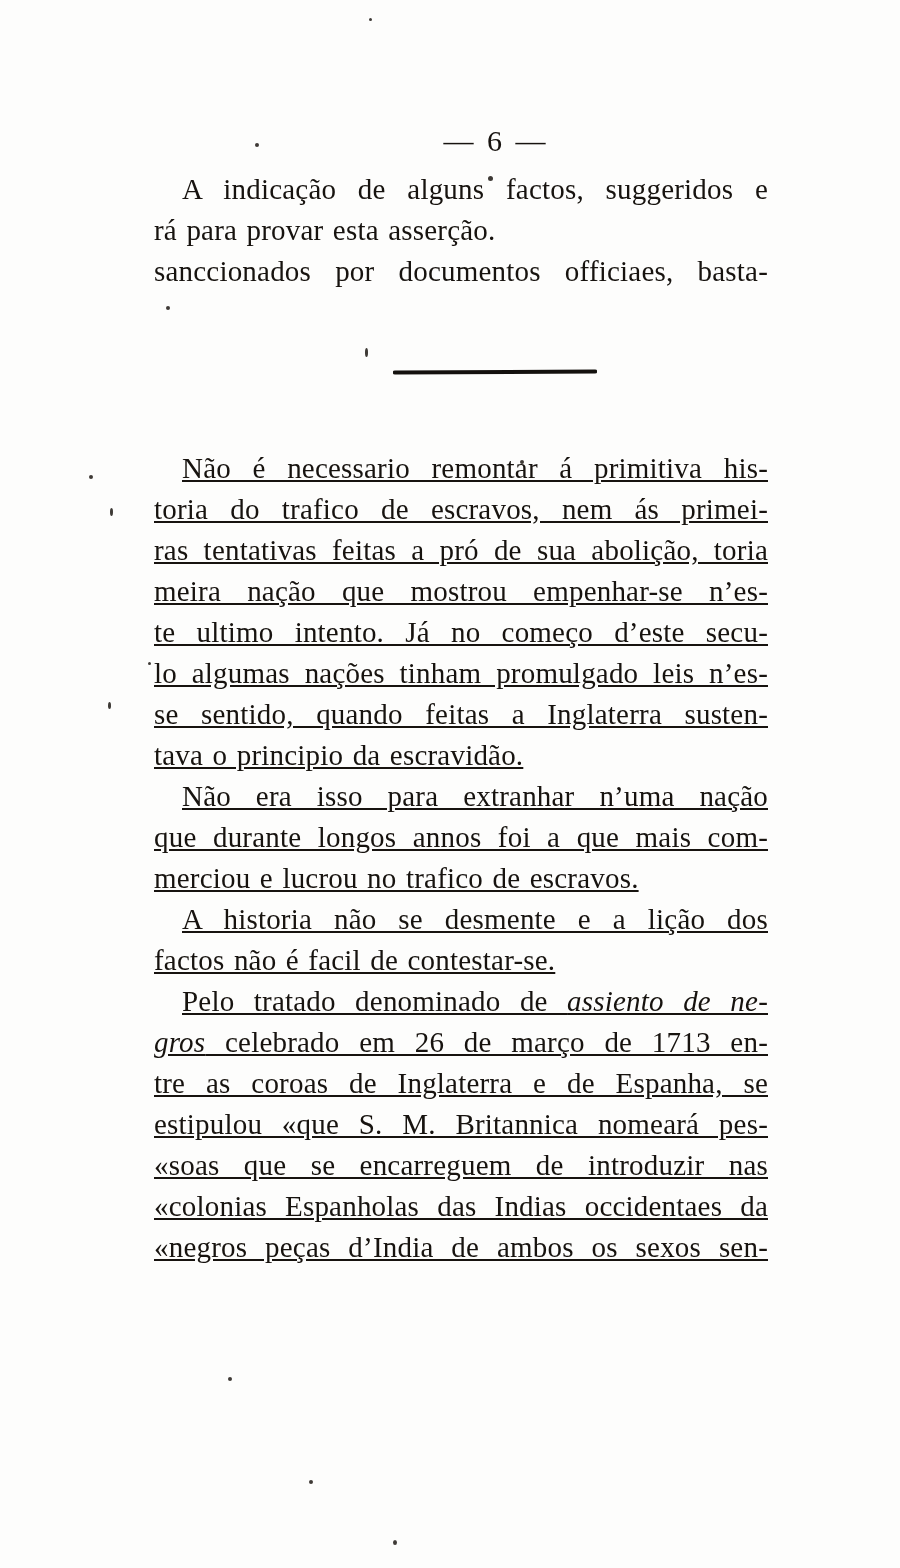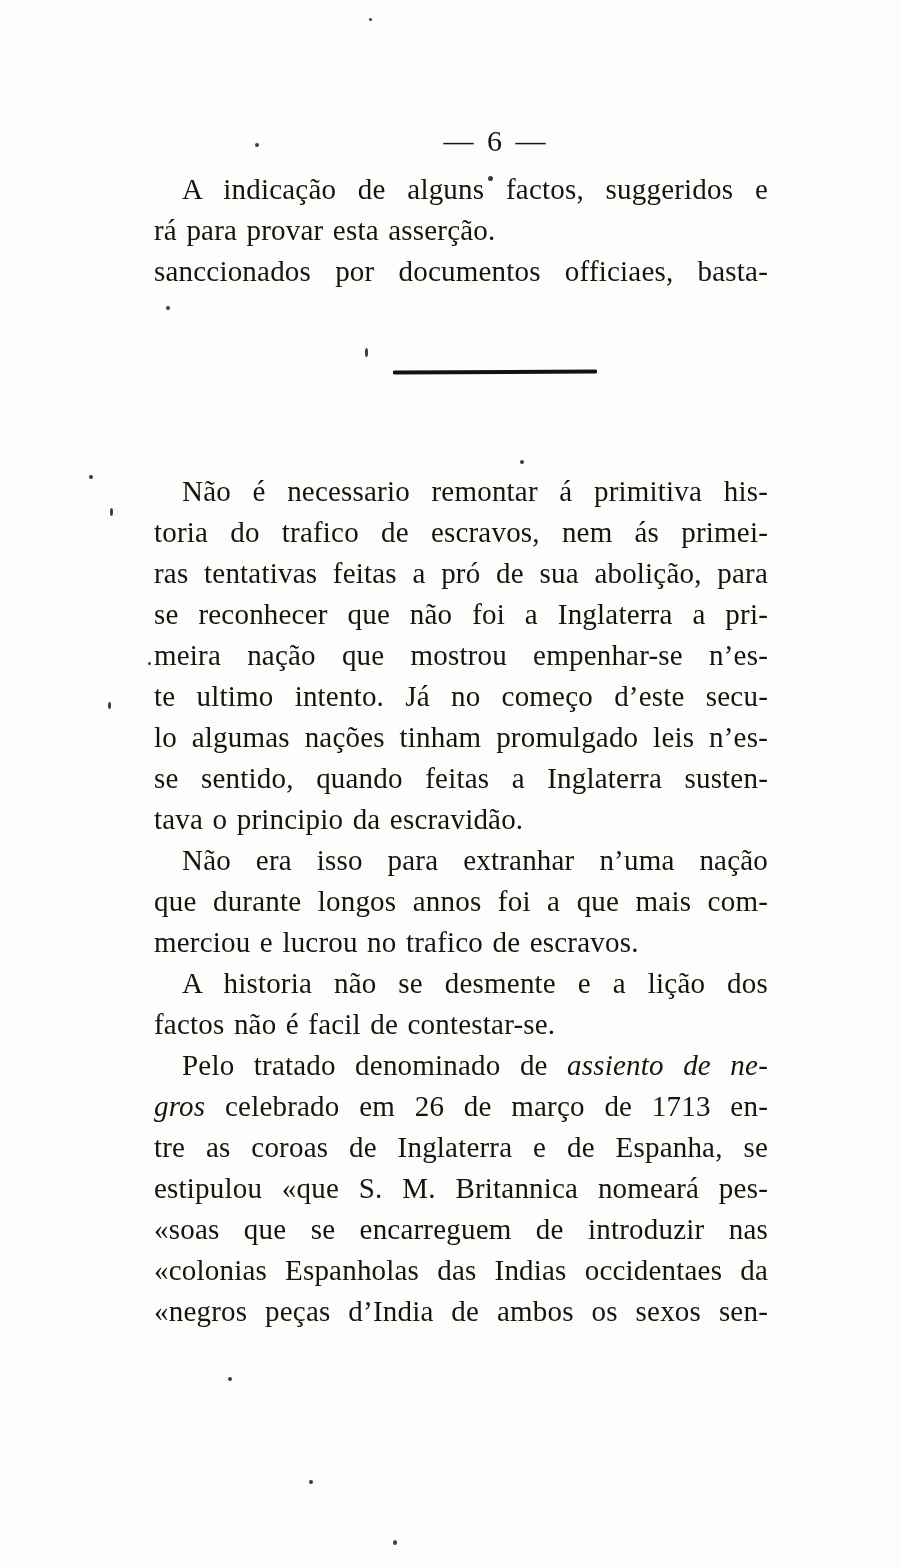--- a/index.html
+++ b/index.html
@@ -30,21 +30,21 @@
   .rule {
     position: absolute;
     top: 370px; left: 393px;
     width: 204px; height: 4px;
     background: #14110e;
     border-radius: 2px / 1px;
     transform: rotate(-0.25deg);
   }
   .block-main {
     position: absolute;
-    top: 471px; left: 154px; width: 614px;
+    top: 448px; left: 154px; width: 614px; text-decoration: underline;
   }
   .line {
     font-size: 29px;
     line-height: 41px;
     text-align: left;
     letter-spacing: 0.2px;
     word-spacing: 2px;
     white-space: normal;
   }
   .line.j {
@@ -71,22 +71,21 @@
       <div class="line j indent"><span>A indicação de alguns factos, suggeridos e</span></div>
       <div class="line"><span>rá para provar esta asserção.</span></div>
       <div class="line j"><span>sanccionados por documentos officiaes, basta-</span></div>
     </div>
 
   <div class="rule"></div>
 
   <div class="block-main">
       <div class="line j indent"><span>Não é necessario remontar á primitiva his-</span></div>
       <div class="line j"><span>toria do trafico de escravos, nem ás primei-</span></div>
-      <div class="line j"><span>ras tentativas feitas a pró de sua abolição, para</span></div>
-      <div class="line j"><span>se reconhecer que não foi a Inglaterra a pri-</span></div>
+      <div class="line j"><span>ras tentativas feitas a pró de sua abolição, toria</span></div>
       <div class="line j"><span>meira nação que mostrou empenhar-se n’es-</span></div>
       <div class="line j"><span>te ultimo intento. Já no começo d’este secu-</span></div>
       <div class="line j"><span>lo algumas nações tinham promulgado leis n’es-</span></div>
       <div class="line j"><span>se sentido, quando feitas a Inglaterra susten-</span></div>
       <div class="line"><span>tava o principio da escravidão.</span></div>
       <div class="line j indent"><span>Não era isso para extranhar n’uma nação</span></div>
       <div class="line j"><span>que durante longos annos foi a que mais com-</span></div>
       <div class="line"><span>merciou e lucrou no trafico de escravos.</span></div>
       <div class="line j indent"><span>A historia não se desmente e a lição dos</span></div>
       <div class="line"><span>factos não é facil de contestar-se.</span></div>

